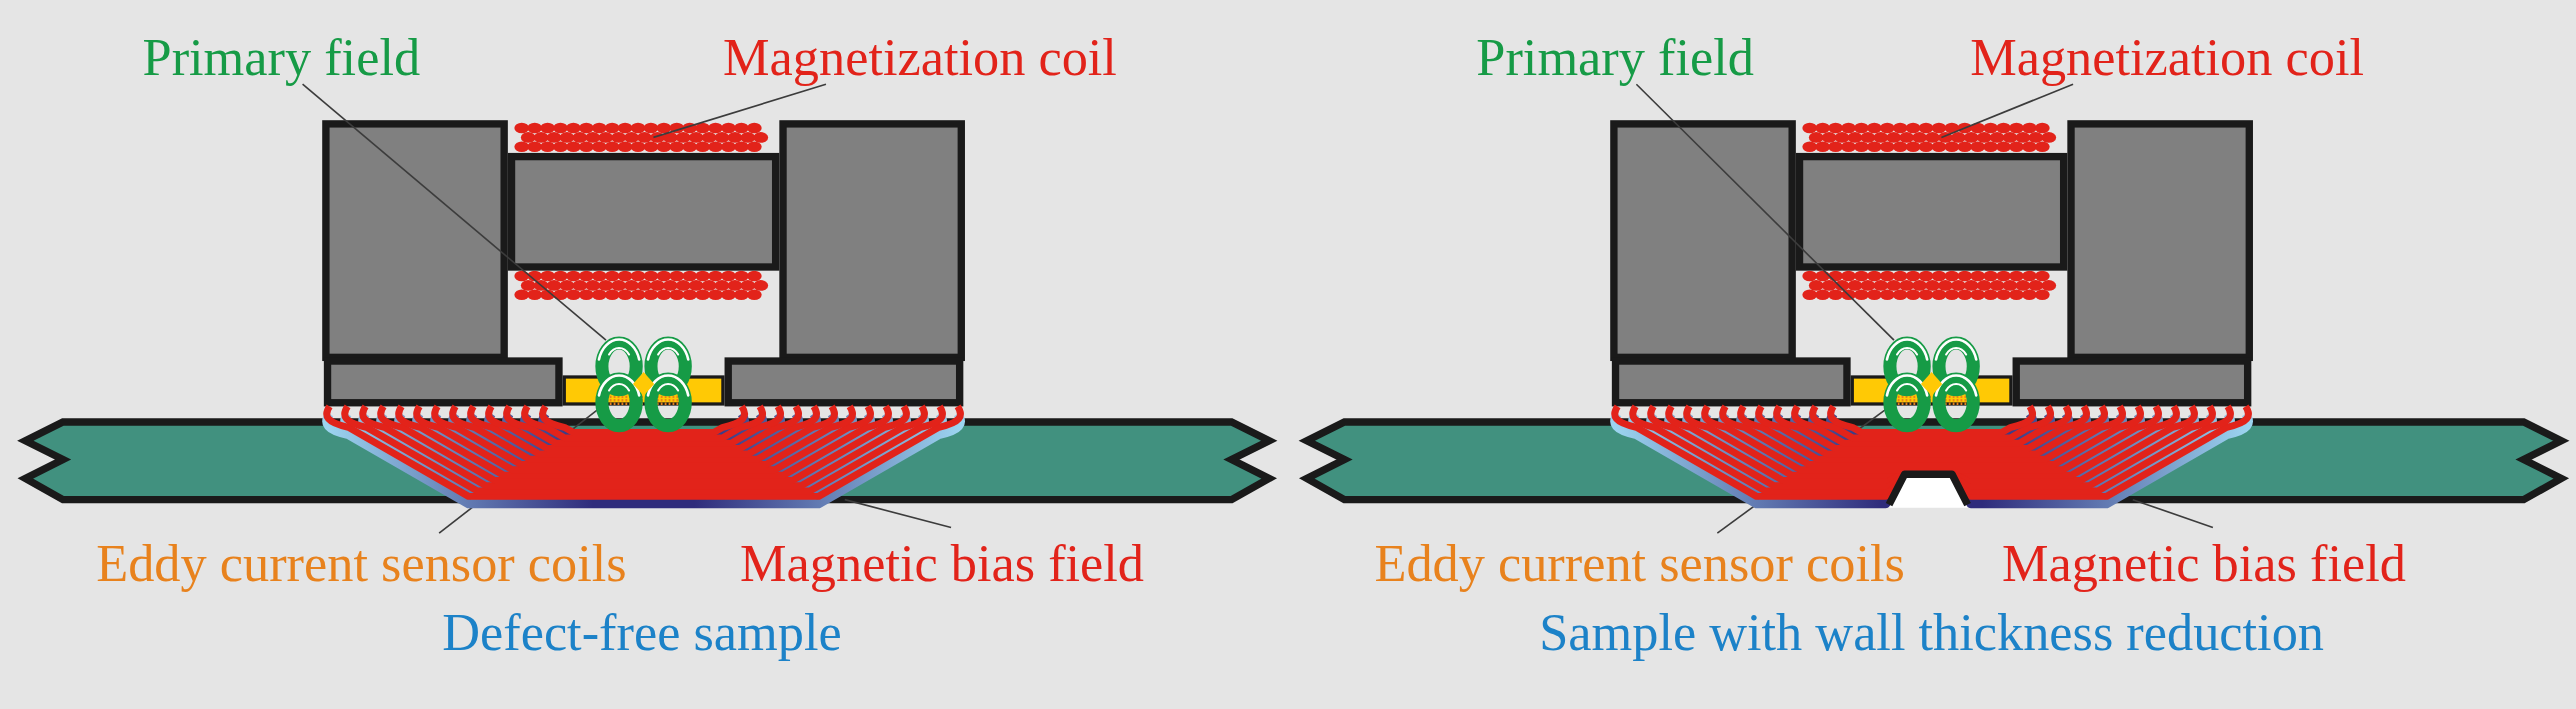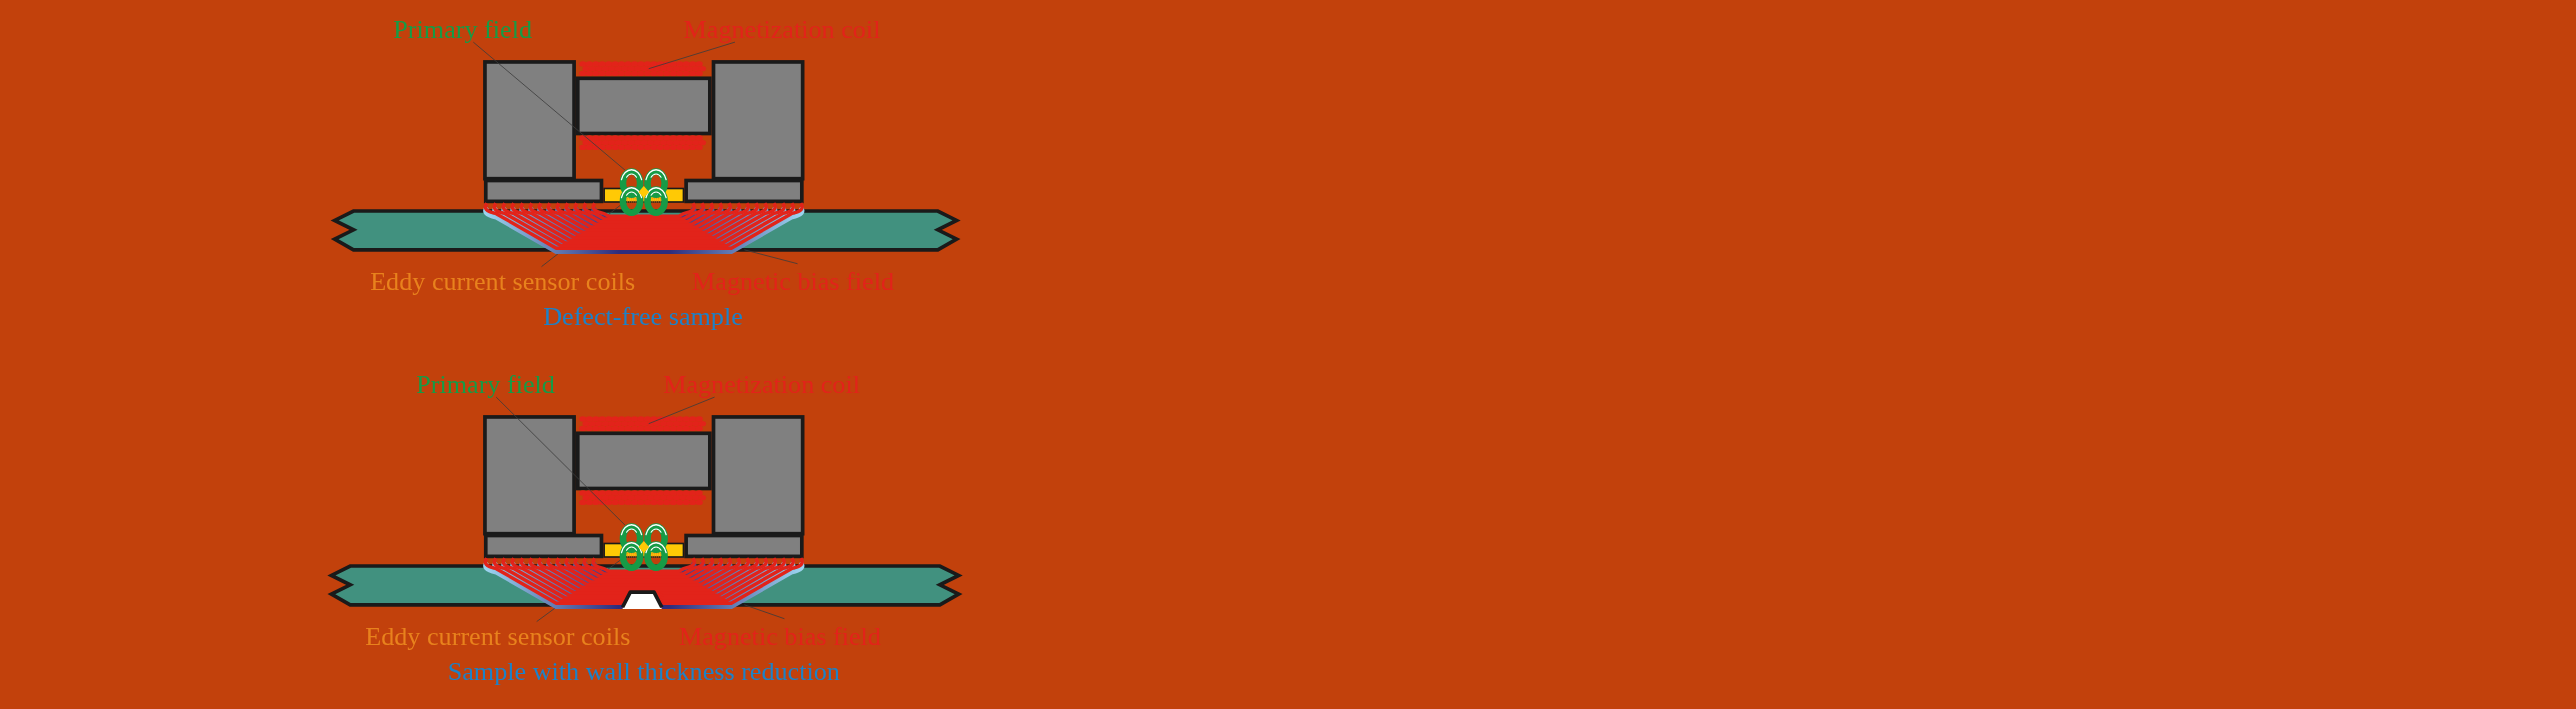--- a/index.html
+++ b/index.html
@@ -1,19 +1,19 @@
 <!DOCTYPE html>
 <html style="font-size:13px"><head>
 <meta charset="utf-8">
 <style>
   html,body{margin:0;padding:0;background:#ffffff;}
   .figure{
     width:2576px;height:709px;
-    display:flex;flex-direction:column;
-    background:#c2410c;
+    display:flex;flex-direction:row;
+    background:#e5e5e5;
     font-family:"Liberation Serif", serif;
   }
   svg{display:block;}
   text.lbl{
     font-family:"Liberation Serif", serif;
     font-size:64px;
     text-anchor:middle;
   }
 </style>
 </head>

